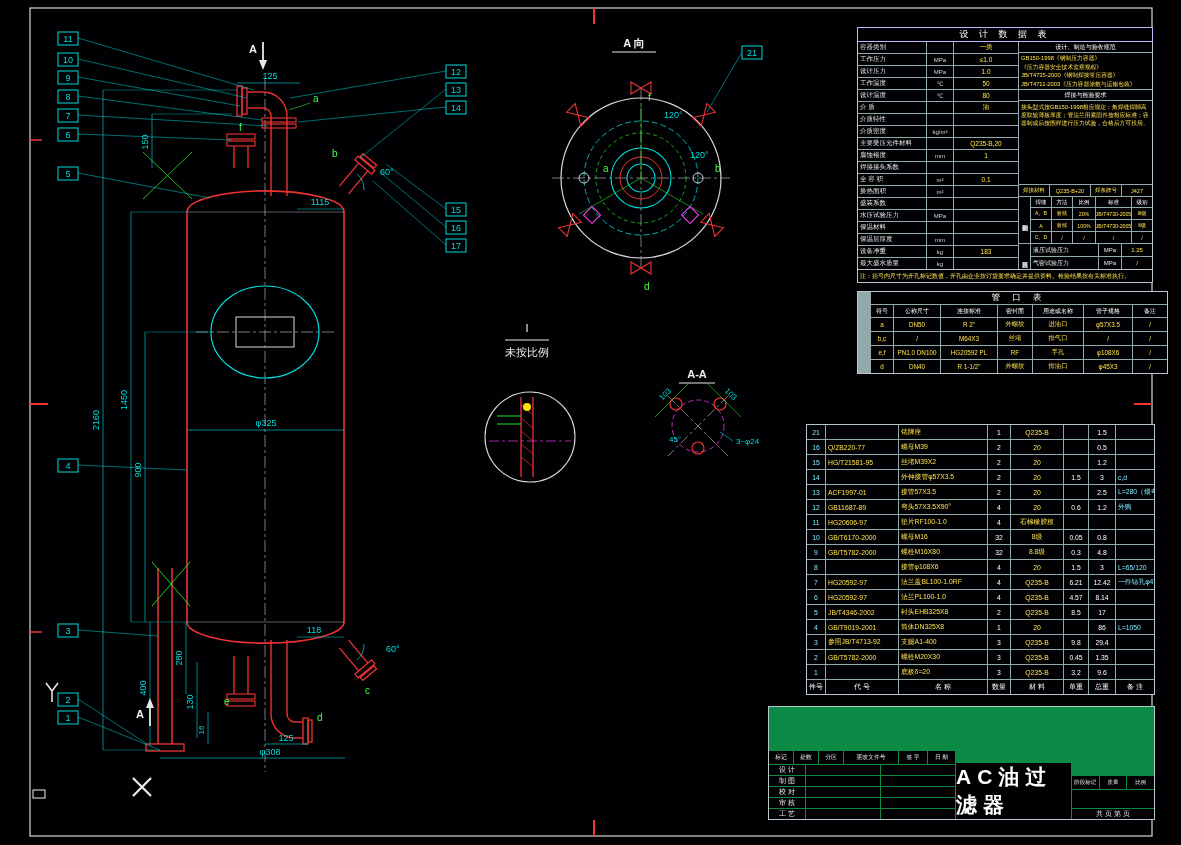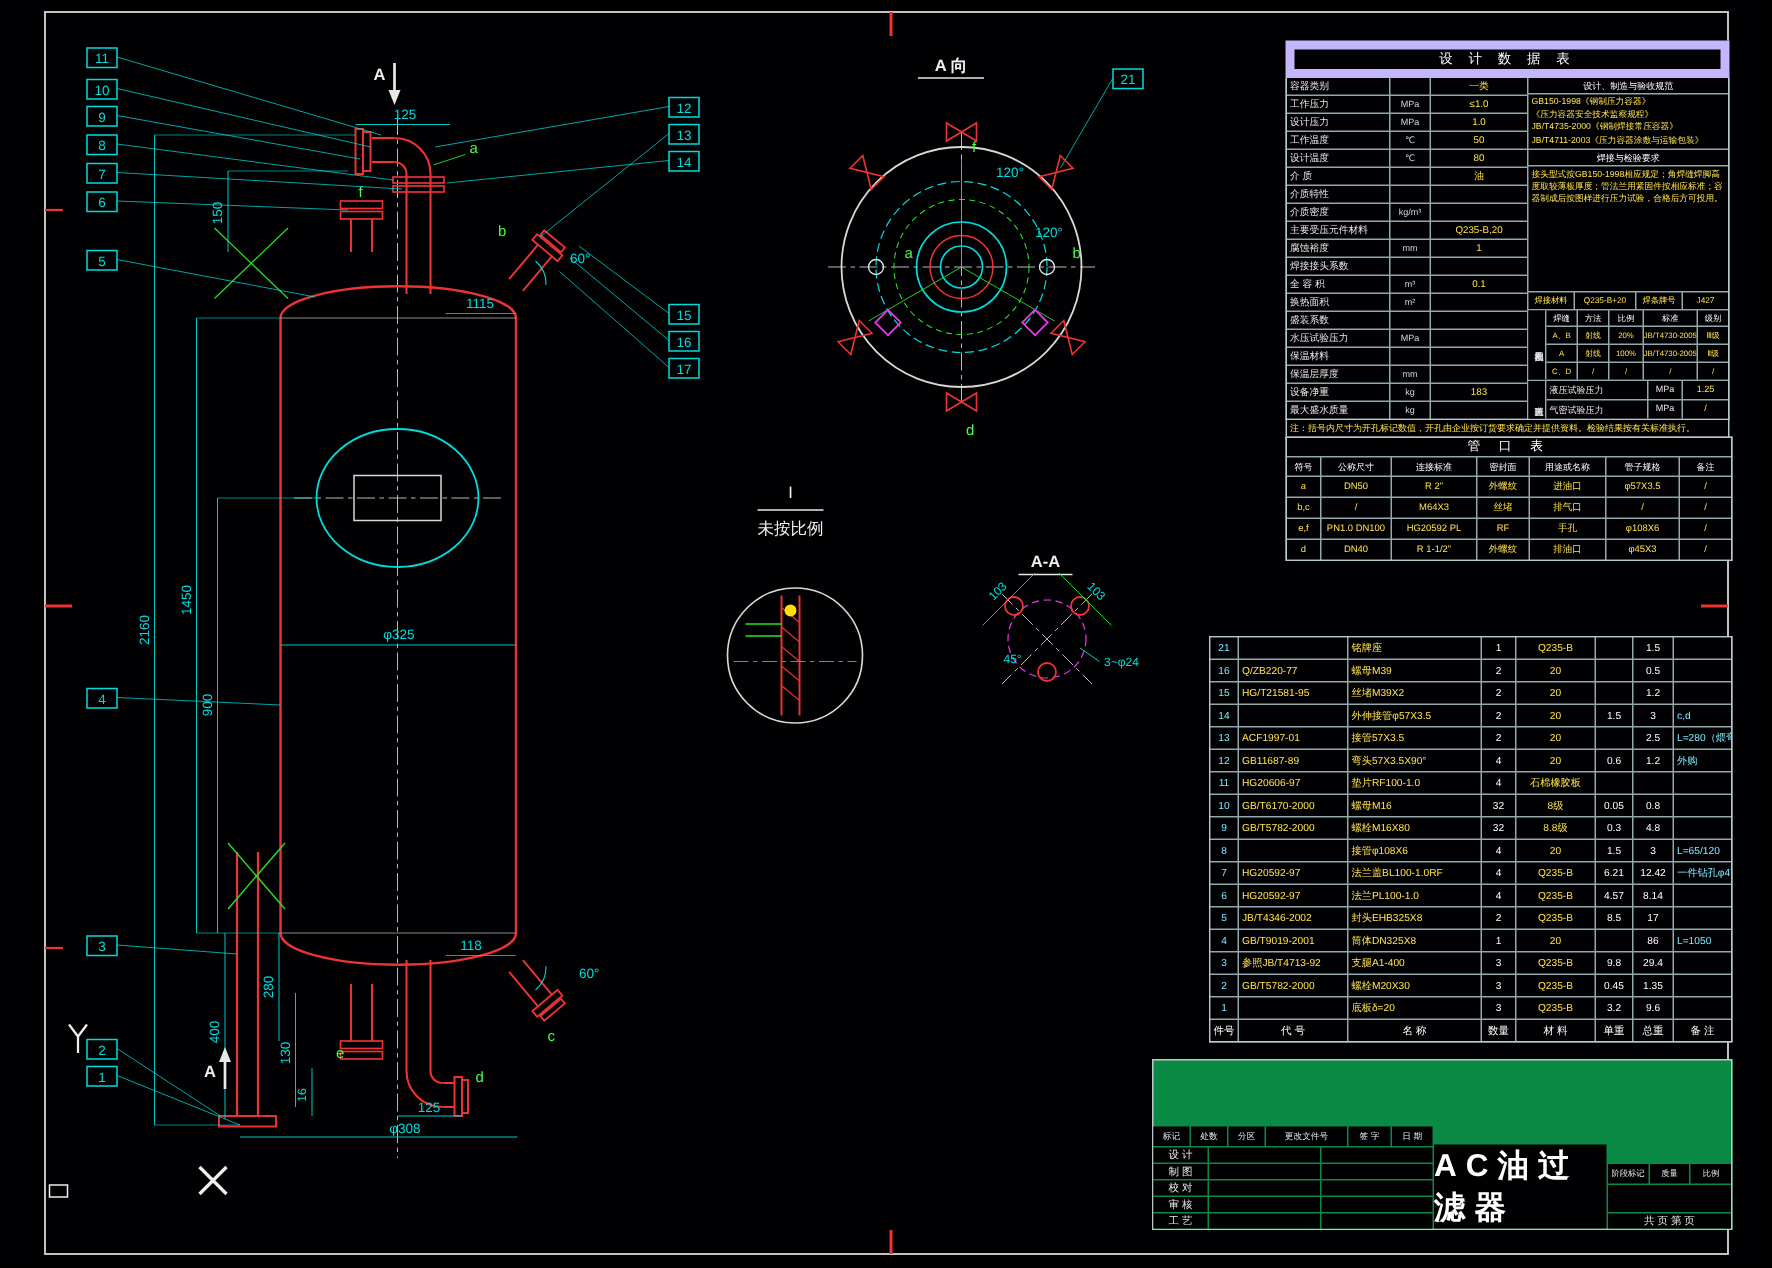--- a/index.html
+++ b/index.html
@@ -13,21 +13,21 @@
   text.wt{fill:#f0f0f0;font-size:11px;}
   text.bal{fill:#00dcdc;font-size:9px;text-anchor:middle;}
 
   .panel{position:absolute;color:#e8e8e8;}
   .cell{background:#010103;display:flex;align-items:center;justify-content:center;
         overflow:hidden;white-space:nowrap;}
   .left{justify-content:flex-start;padding-left:2px;}
 
   
   #design-table{left:857px;top:27px;width:296px;}
-  .dt-title{height:13px;border:6px solid #c4b5fd;color:#fff;font-size:9px;letter-spacing:4px;
+  .dt-title{height:13px;border:1px solid #c4b5fd;color:#fff;font-size:9px;letter-spacing:4px;
             display:flex;align-items:center;justify-content:center;background:#010103;}
   .dt-body{display:flex;border:1px solid #b8c8ca;border-top:none;background:#93a8aa;gap:1px;}
   .dt-left{width:160px;display:flex;flex-direction:column;gap:1px;background:#93a8aa;}
   .dt-row{display:grid;grid-template-columns:68px 26px 1fr;gap:1px;background:#93a8aa;height:11px;}
   .dt-row .cell{font-size:6.5px;}
   .dt-row .lab{color:#e8e8e8;}
   .dt-row .unit{color:#cfd8d8;font-size:6px;}
   .dt-row .val{color:#ffe34d;}
   .dt-right{flex:1;display:flex;flex-direction:column;gap:1px;background:#93a8aa;}
   .std-hdr{height:10px;font-size:6px;color:#fff;}
@@ -48,21 +48,21 @@
   .ndt-hdr .cell{font-size:5.5px;color:#fff;}
   .ndt-rows .cell{font-size:5.2px;color:#ffe34d;}
   .test-rows{display:grid;grid-template-columns:1fr 22px 30px;gap:1px;background:#93a8aa;grid-auto-rows:12px;}
   .test-rows .cell{font-size:6px;color:#e8e8e8;}
   .test-rows .tval{color:#ffe34d;}
   .dt-note{border:1px solid #b8c8ca;border-top:none;background:#010103;color:#ffe34d;
            font-size:6px;line-height:8px;padding:2px;white-space:normal;text-align:left;}
 
   
   #nozzle-table{left:857px;top:291px;width:296px;border:1px solid #b8c8ca;background:#93a8aa;
-                display:flex;flex-direction:column;gap:1px;}
+                display:flex;flex-direction:column;gap:1px;padding-left:13px;}
   .nt-title{height:12px;background:#010103;color:#fff;font-size:8.5px;letter-spacing:5px;
             display:flex;align-items:center;justify-content:center;}
   .nt-hdr,.nt-rows{display:grid;grid-template-columns:22px 46px 56px 34px 50px 48px 1fr;gap:1px;background:#93a8aa;}
   .nt-hdr{height:12px;}
   .nt-hdr .cell{font-size:6px;color:#fff;}
   .nt-rows{grid-auto-rows:13px;}
   .nt-rows .cell{font-size:6.3px;color:#ffe34d;}
 
   
   #bom{left:806px;top:424px;width:347px;border:1px solid #b8c8ca;background:#93a8aa;

